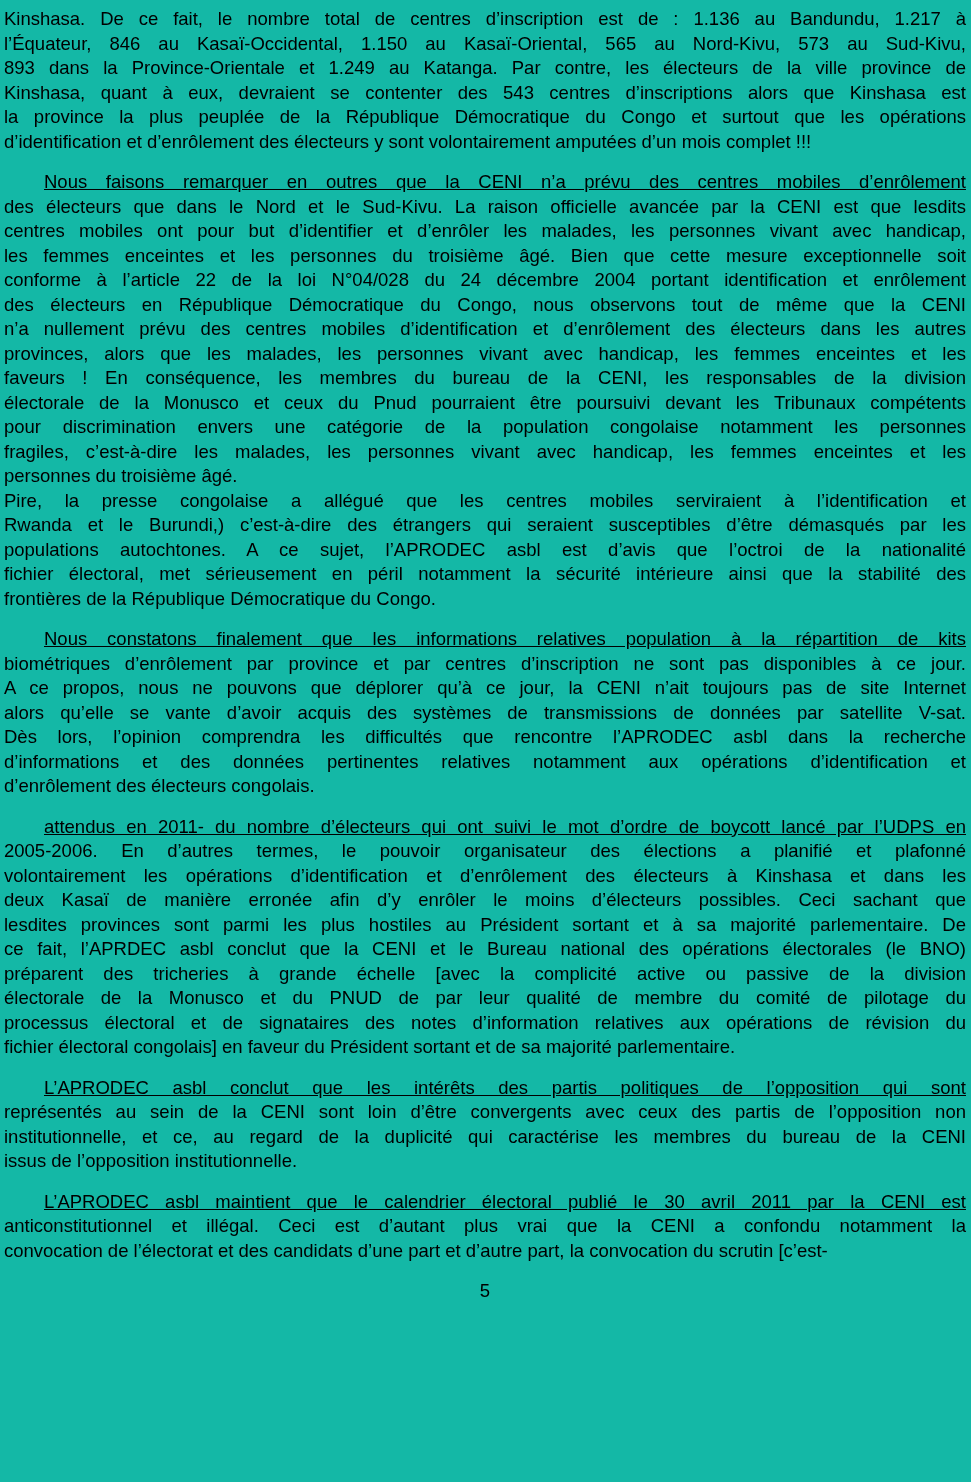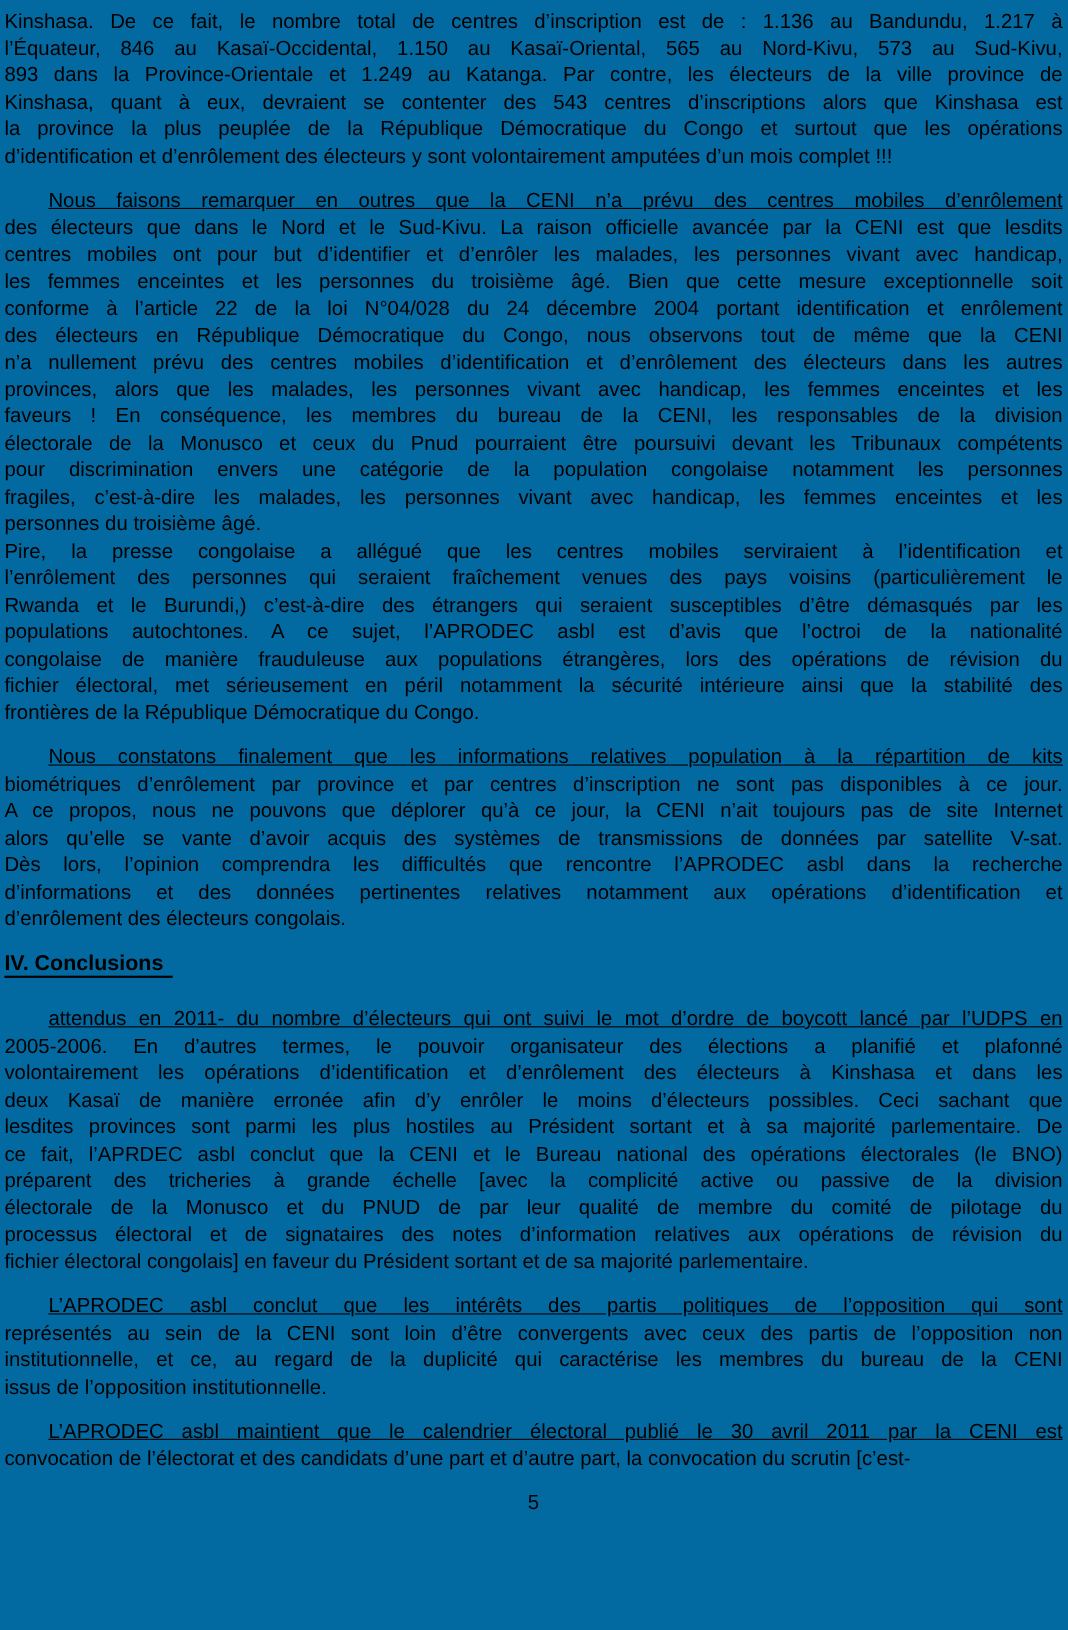--- a/index.html
+++ b/index.html
@@ -4,21 +4,21 @@
 <style>
   html, body {
     margin: 0;
     padding: 0;
     background: #ffffff;
   }
   .page {
     width: 971px;
     height: 1482px;
     box-sizing: border-box;
-    background: #0369a1;
+    background: #14b8a6;
     color: #000000;
     font-family: "Liberation Sans", sans-serif;
     padding: 7px 5px 0 4px;
     overflow: hidden;
   }
   .line {
     font-size: 18.5px;
     line-height: 24.5px;
     text-align: justify;
     text-align-last: justify;
@@ -77,54 +77,52 @@
         <div class="line">n’a nullement prévu des centres mobiles d’identification et d’enrôlement des électeurs dans les autres</div>
         <div class="line">provinces, alors que les malades, les personnes vivant avec handicap, les femmes enceintes et les</div>
         <div class="line">faveurs !  En conséquence, les membres du bureau de la CENI, les responsables de la division</div>
         <div class="line">électorale de la Monusco et ceux du Pnud pourraient être poursuivi devant les Tribunaux compétents</div>
         <div class="line">pour discrimination envers une catégorie de la population congolaise notamment les personnes</div>
         <div class="line">fragiles, c’est-à-dire les malades, les personnes vivant avec handicap, les femmes enceintes et les</div>
         <div class="line last">personnes du troisième âgé.</div>
       </div>
       <div class="para">
         <div class="line">Pire, la presse congolaise a allégué que les centres mobiles serviraient à l’identification et</div>
-        <div class="line">l’enrôlement des personnes qui seraient fraîchement venues des pays voisins (particulièrement le</div>
         <div class="line">Rwanda et le Burundi,) c’est-à-dire des étrangers qui seraient susceptibles d’être démasqués par les</div>
         <div class="line">populations autochtones.  A ce sujet, l’APRODEC asbl est d’avis que l’octroi de la nationalité</div>
-        <div class="line">congolaise de manière frauduleuse aux populations étrangères, lors des opérations de révision du</div>
         <div class="line">fichier électoral, met sérieusement en péril notamment la sécurité intérieure ainsi que la stabilité des</div>
         <div class="line last">frontières de la République Démocratique du Congo.</div>
       </div>
       <div class="para indent">
         <div class="line">Nous constatons finalement que les informations relatives population à la répartition de kits</div>
         <div class="line">biométriques d’enrôlement par province et par centres d’inscription ne sont pas disponibles à ce jour.</div>
         <div class="line">A ce propos, nous ne pouvons que déplorer qu’à ce jour, la CENI n’ait toujours pas de site Internet</div>
         <div class="line">alors qu’elle se vante d’avoir acquis des systèmes de transmissions de données par satellite V-sat.</div>
         <div class="line">Dès lors, l’opinion comprendra les difficultés que rencontre l’APRODEC asbl dans la recherche</div>
         <div class="line">d’informations et des données pertinentes relatives notamment aux opérations d’identification et</div>
         <div class="line last">d’enrôlement des électeurs congolais.</div>
       </div>
-      <div class="heading"><span class="heading-text">IV. Conclusions</span></div>
       <div class="para indent">
         <div class="line">attendus en 2011- du nombre d’électeurs qui ont suivi le mot d’ordre de boycott lancé par l’UDPS en</div>
         <div class="line">2005-2006. En d’autres termes, le pouvoir organisateur des élections a planifié et plafonné</div>
         <div class="line">volontairement les opérations d’identification et d’enrôlement des électeurs à Kinshasa et dans les</div>
         <div class="line">deux Kasaï de manière erronée afin d’y enrôler le moins d’électeurs possibles. Ceci sachant que</div>
         <div class="line">lesdites provinces sont parmi les plus hostiles au Président sortant et à sa majorité parlementaire. De</div>
         <div class="line">ce fait, l’APRDEC asbl conclut que la CENI et le Bureau national des opérations électorales (le BNO)</div>
         <div class="line">préparent des tricheries à grande échelle [avec la complicité active ou passive de la division</div>
         <div class="line">électorale de la Monusco et du PNUD de par leur qualité de membre du comité de pilotage du</div>
         <div class="line">processus électoral et de signataires des notes d’information relatives aux opérations de révision du</div>
         <div class="line last">fichier électoral congolais] en faveur du Président sortant et de sa majorité parlementaire.</div>
       </div>
       <div class="para indent">
         <div class="line">L’APRODEC asbl conclut que les intérêts des partis politiques de l’opposition qui sont</div>
         <div class="line">représentés au sein de la CENI sont loin d’être convergents avec ceux des partis de l’opposition non</div>
         <div class="line">institutionnelle, et ce, au regard de la duplicité qui caractérise les membres du bureau de la CENI</div>
         <div class="line last">issus de l’opposition institutionnelle.</div>
       </div>
       <div class="para indent">
         <div class="line">L’APRODEC asbl maintient que le calendrier électoral publié le 30 avril 2011 par la CENI est</div>
+        <div class="line">anticonstitutionnel et illégal.  Ceci est d’autant plus vrai que la CENI a confondu notamment la</div>
         <div class="line last">convocation de l’électorat et des candidats d’une part et d’autre part, la convocation du scrutin [c’est-</div>
       </div>
     </div>
   <div class="page-number">5</div>
 </div>
 
 </body></html>

